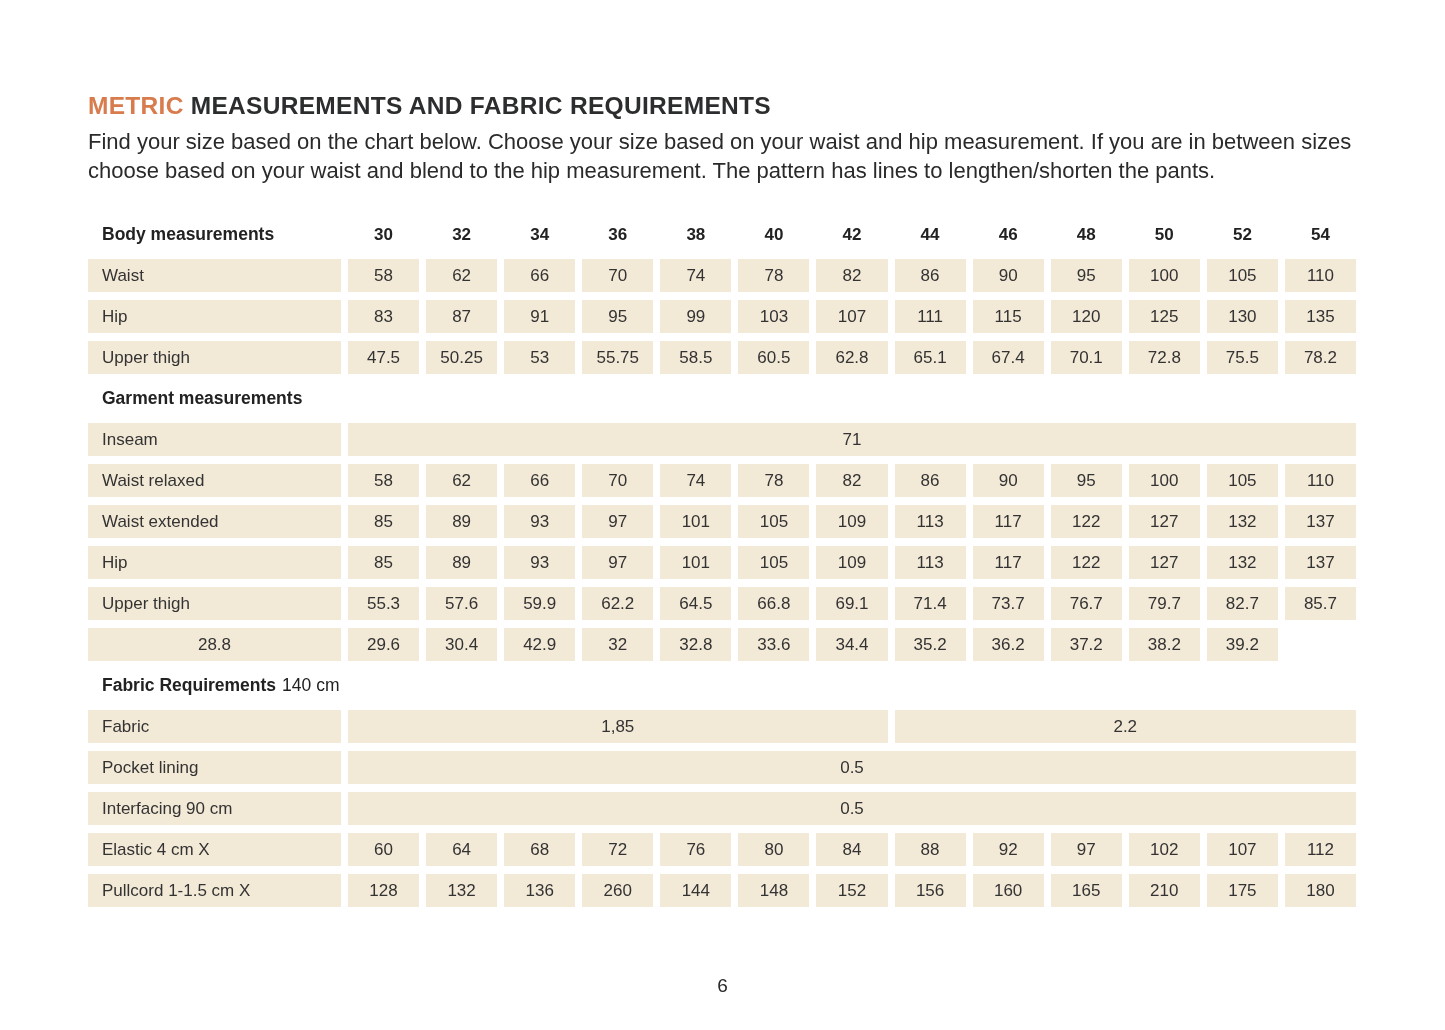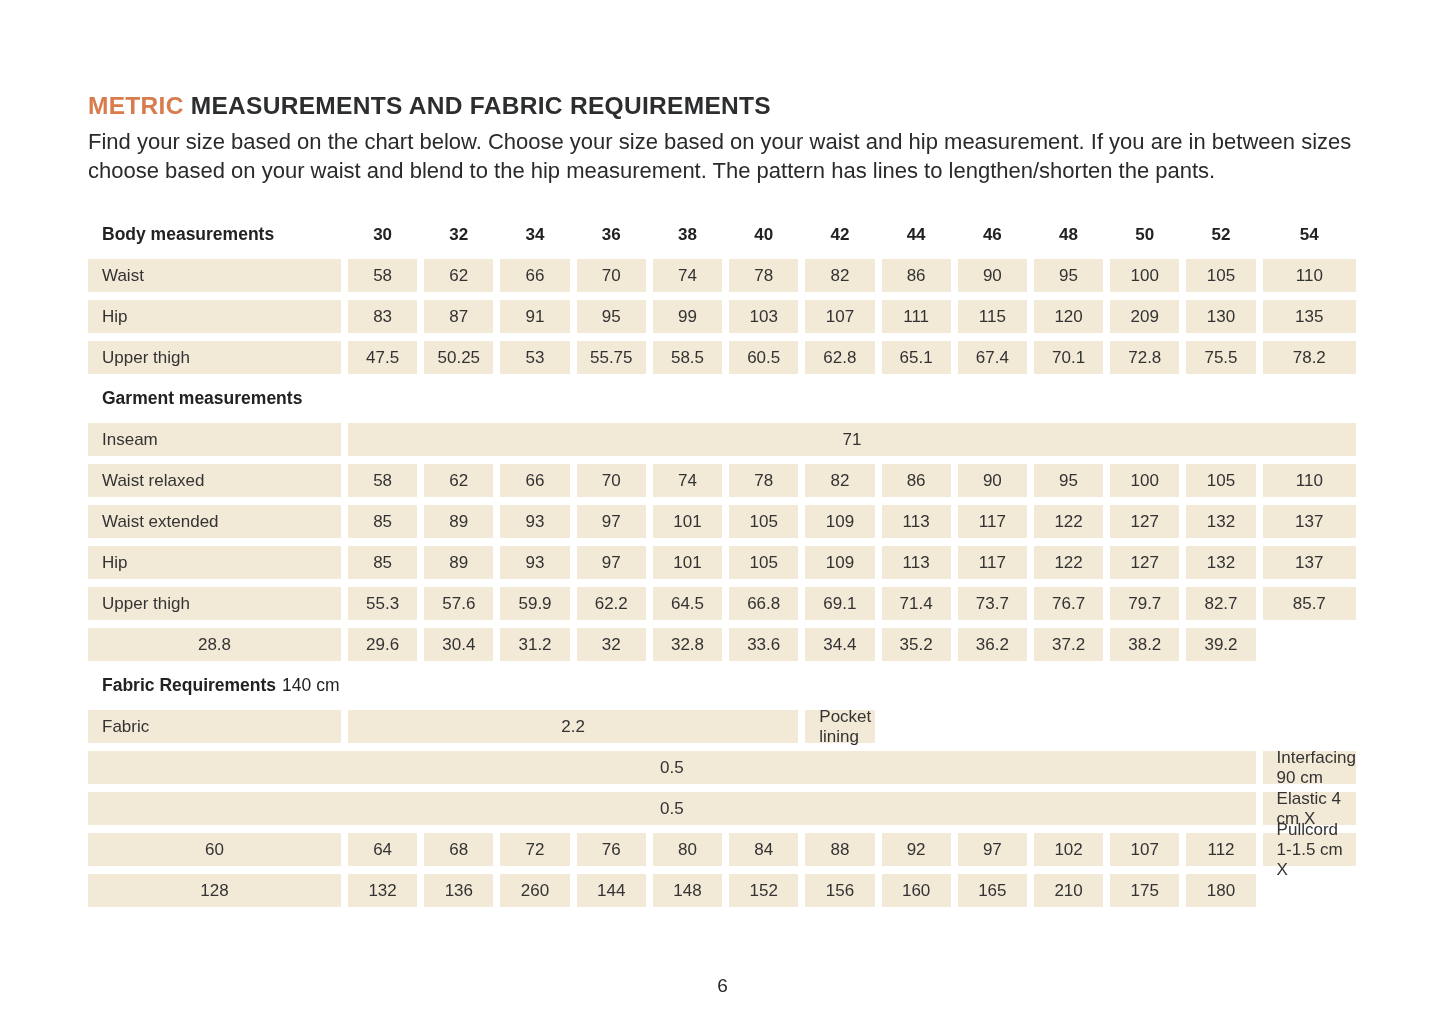--- a/index.html
+++ b/index.html
@@ -128,21 +128,21 @@
       <div class="cell">83</div>
       <div class="cell">87</div>
       <div class="cell">91</div>
       <div class="cell">95</div>
       <div class="cell">99</div>
       <div class="cell">103</div>
       <div class="cell">107</div>
       <div class="cell">111</div>
       <div class="cell">115</div>
       <div class="cell">120</div>
-      <div class="cell">209</div>
+      <div class="cell">125</div>
       <div class="cell">130</div>
       <div class="cell">135</div>
       <div class="row-label">Upper thigh</div>
       <div class="cell">47.5</div>
       <div class="cell">50.25</div>
       <div class="cell">53</div>
       <div class="cell">55.75</div>
       <div class="cell">58.5</div>
       <div class="cell">60.5</div>
       <div class="cell">62.8</div>
@@ -209,35 +209,36 @@
       <div class="cell">69.1</div>
       <div class="cell">71.4</div>
       <div class="cell">73.7</div>
       <div class="cell">76.7</div>
       <div class="cell">79.7</div>
       <div class="cell">82.7</div>
       <div class="cell">85.7</div>
       <div class="cell">28.8</div>
       <div class="cell">29.6</div>
       <div class="cell">30.4</div>
-      <div class="cell">31.2</div>
+      <div class="cell">42.9</div>
       <div class="cell">32</div>
       <div class="cell">32.8</div>
       <div class="cell">33.6</div>
       <div class="cell">34.4</div>
       <div class="cell">35.2</div>
       <div class="cell">36.2</div>
       <div class="cell">37.2</div>
       <div class="cell">38.2</div>
       <div class="cell">39.2</div>
       <div class="section-row">
         <span class="sec-label">Fabric Requirements</span>
         <span class="suffix">140 cm</span>
       </div>
       <div class="row-label">Fabric</div>
+      <div class="cell" style="grid-column: span 7;">1,85</div>
       <div class="cell" style="grid-column: span 6;">2.2</div>
       <div class="row-label">Pocket lining</div>
       <div class="cell" style="grid-column: span 13;">0.5</div>
       <div class="row-label">Interfacing 90 cm</div>
       <div class="cell" style="grid-column: span 13;">0.5</div>
       <div class="row-label">Elastic 4 cm X</div>
       <div class="cell">60</div>
       <div class="cell">64</div>
       <div class="cell">68</div>
       <div class="cell">72</div>

